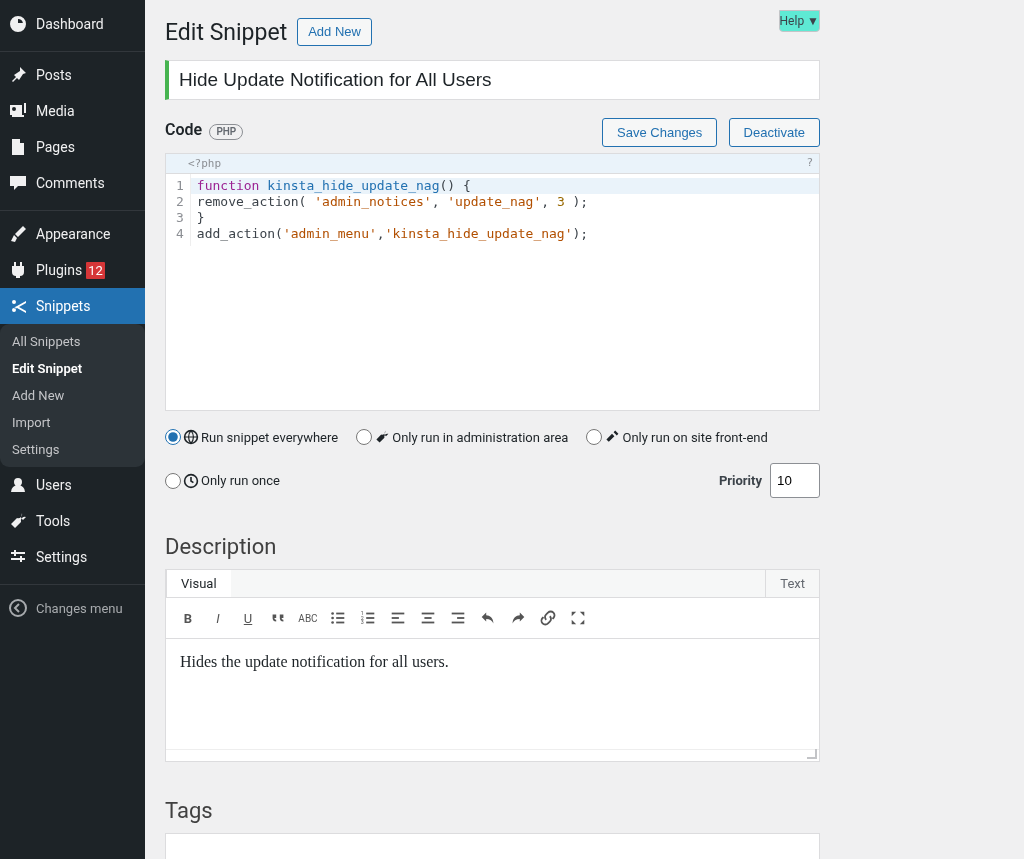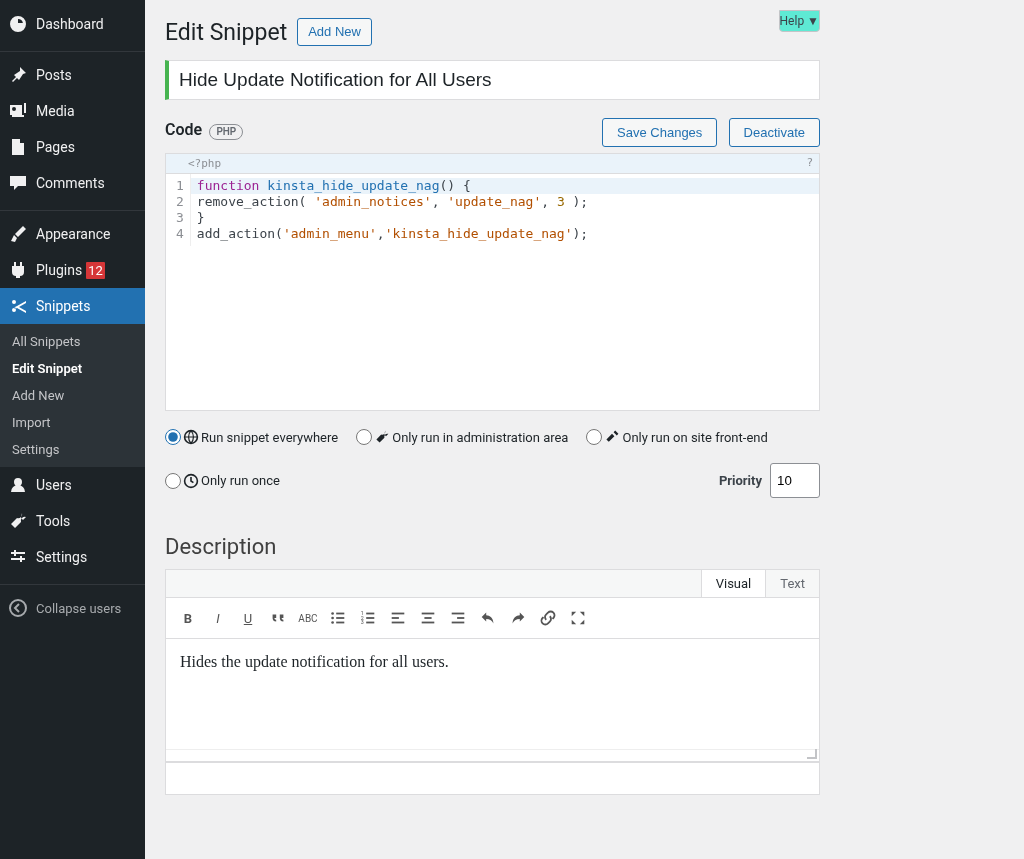--- a/index.html
+++ b/index.html
@@ -6,21 +6,21 @@
 body { font-family: -apple-system, BlinkMacSystemFont, "Segoe UI", Roboto, sans-serif; font-size: 13px; color: #3c434a; background: #f0f0f1; }
 .wrap { display: flex; width: 840px; height: 859px; overflow: hidden; }
 
 
 .sidebar { width: 145px; background: #1d2327; color: #f0f0f1; flex-shrink: 0; padding-top: 6px; }
 .menu-item { display: flex; align-items: center; padding: 8px 8px; cursor: pointer; color: #f0f0f1; font-size: 14px; position: relative; }
 .menu-item.current { background: #2271b1; color: #fff; }
 .menu-item.current::after { content: ""; position: absolute; right: -8px; top: 50%; transform: translateY(-50%); border: 8px solid transparent; border-right-color: #f0f0f1; }
 .menu-icon { width: 20px; height: 20px; margin-right: 8px; display: inline-flex; align-items: center; justify-content: center; fill: currentColor; flex-shrink: 0; }
 .menu-sep { height: 5px; border-bottom: 1px solid #32373c; margin: 5px 0; }
-.submenu { background: #2c3338; padding: 4px 0; }
+.submenu { background: #2c3338; padding: 4px 0; border-radius: 9px; }
 .submenu .menu-item { padding: 6px 12px; font-size: 13px; color: #c3c4c7; }
 .submenu .menu-item.active { color: #fff; font-weight: 600; }
 .badge { background: #d63638; color: #fff; border-radius: 1px; padding: 0 2px; font-size: 13px; margin-left: 4px; line-height: 17px; }
 .collapse-item { display: flex; align-items: center; padding: 8px 8px; color: #a7aaad; cursor: pointer; font-size: 13px; }
 .collapse-item .menu-icon { fill: #a7aaad; }
 
 
 .main { flex: 1; padding: 10px 20px 20px; overflow-y: auto; position: relative; }
 .help-tab { position: absolute; top: 10px; right: 20px; background: #5eead4; border: 1px solid #c3c4c7; padding: 3px 0; font-size: 12px; cursor: pointer; border-radius: 0 0 4px 4px; }
 .page-title-row { display: flex; align-items: center; margin-top: 8px; margin-bottom: 14px; }
@@ -49,21 +49,21 @@
 .scope-row { display: flex; align-items: center; margin-top: 18px; gap: 18px; flex-wrap: wrap; }
 .scope-opt { display: flex; align-items: center; gap: 2px; cursor: pointer; color: #1d2327; }
 .scope-opt input[type=radio] { width: 16px; height: 16px; accent-color: #2271b1; }
 .scope-opt svg { width: 16px; height: 16px; fill: #1d2327; }
 .priority-group { margin-left: auto; display: flex; align-items: center; gap: 8px; }
 .priority-group input { width: 50px; padding: 9px 6px; border: 1px solid #8c8f94; border-radius: 3px; }
 
 h2.sec { font-size: 22px; font-weight: 400; color: #404040; margin-top: 36px; margin-bottom: 10px; }
 
 .desc-box { border: 1px solid #dcdcde; background: #fff; }
-.desc-tabs { display: flex; justify-content: flex-end; background: #f6f7f7; border-bottom: 1px solid #dcdcde; }
+.desc-tabs { display: flex; justify-content: space-between; background: #f6f7f7; border-bottom: 1px solid #dcdcde; }
 .desc-tab { padding: 6px 14px; font-size: 13px; cursor: pointer; border-left: 1px solid #dcdcde; color: #646970; }
 .desc-tab.active { background: #fff; color: #1d2327; }
 .toolbar { display: flex; padding: 6px 8px; gap: 2px; border-bottom: 1px solid #dcdcde; background: #fff; }
 .tbtn { width: 28px; height: 28px; display: inline-flex; align-items: center; justify-content: center; cursor: pointer; border-radius: 2px; color: #555; }
 .tbtn svg { width: 18px; height: 18px; fill: currentColor; }
 .desc-content { padding: 14px; min-height: 110px; font-family: Georgia, serif; font-size: 16px; color: #1d2327; }
 .desc-resize { height: 12px; border-top: 1px solid #eee; position: relative; }
 .desc-resize::after { content: ""; position: absolute; right: 2px; bottom: 2px; width: 8px; height: 8px; border-right: 2px solid #c3c4c7; border-bottom: 2px solid #c3c4c7; }
 
 .tags-input { width: 100%; padding: 8px; border: 1px solid #dcdcde; background: #fff; }
@@ -183,21 +183,21 @@
       <span>Settings</span>
     </div>
     <div class="menu-sep"></div>
     <div class="collapse-item">
       <span class="menu-icon">
           <svg viewBox="0 0 20 20">
             <circle cx="10" cy="10" r="8" fill="none" stroke="currentColor" stroke-width="2"></circle>
             <path d="M11 6l-4 4 4 4" fill="none" stroke="currentColor" stroke-width="2"></path>
           </svg>
         </span>
-      <span>Collapse users</span>
+      <span>Changes menu</span>
     </div>
   </div>
 
   <div class="main">
     <div class="help-tab"><span>Help ▼</span></div>
 
     <div class="page-title-row">
       <h1>Edit Snippet</h1>
       <button class="btn-outline"><span>Add New</span></button>
     </div>
@@ -356,17 +356,18 @@
               <path d="M3 3h5L3 8zm14 0v5l-5-5zM3 17v-5l5 5zm14 0h-5l5-5z"></path>
             </svg>
           </span>
       </div>
       <div class="desc-content">
         <span>Hides the update notification for all users.</span>
       </div>
       <div class="desc-resize"></div>
     </div>
 
+    <h2 class="sec">Tags</h2>
     <input type="text" class="tags-input" value="" style="">
 
     
   </div>
 </div>
 
 </body></html>

